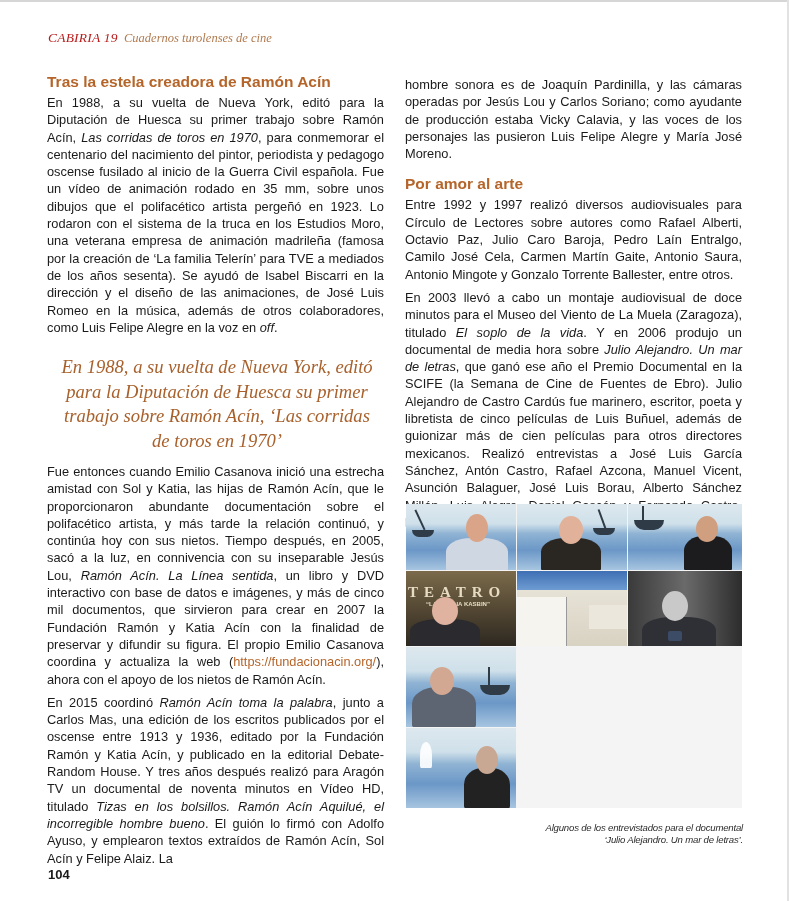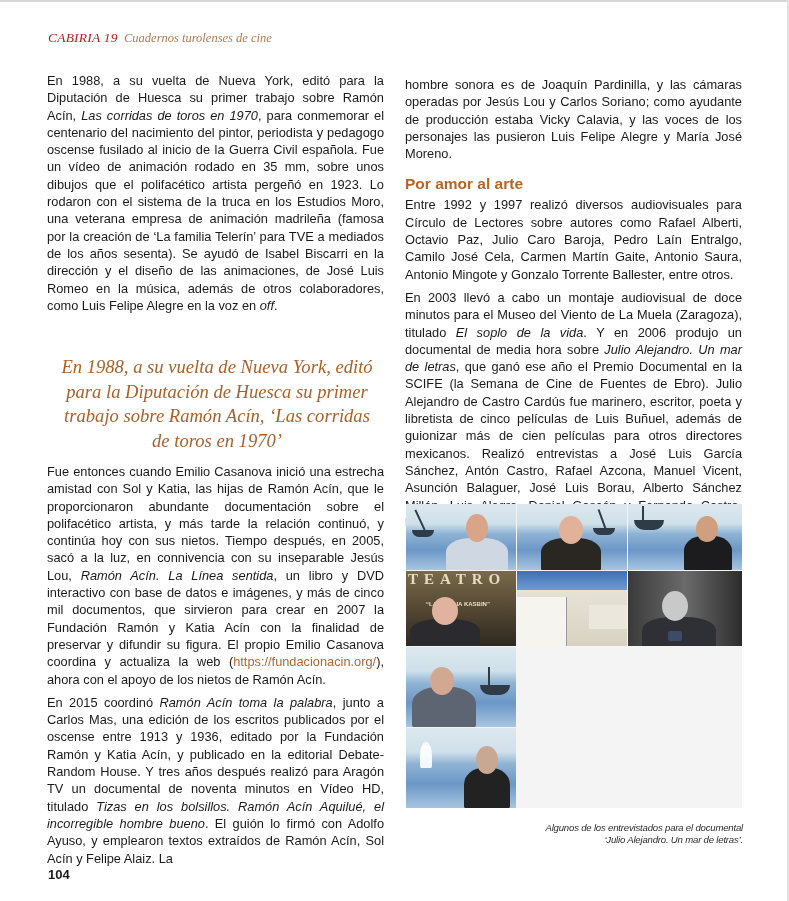--- a/index.html
+++ b/index.html
@@ -42,20 +42,21 @@
 
 <div class="page-border-top"></div>
 <div class="page-border-right"></div>
 
 <div class="running-head">
   <span class="mag">CABIRIA 19</span>
   <span class="sub">Cuadernos turolenses de cine</span>
 </div>
 
 <div class="col col-left">
+  <h2 class="section-title">Tras la estela creadora de Ramón Acín</h2>
   <p><span>En 1988, a su vuelta de Nueva York, editó para la Diputación de Huesca su primer trabajo sobre Ramón Acín, </span><em>Las corridas de toros en 1970</em><span>, para conmemorar el centenario del nacimiento del pintor, periodista y pedagogo oscense fusilado al inicio de la Guerra Civil española. Fue un vídeo de animación rodado en 35 mm, sobre unos dibujos que el polifacético artista pergeñó en 1923. Lo rodaron con el sistema de la truca en los Estudios Moro, una veterana empresa de animación madrileña (famosa por la creación de ‘La familia Telerín’ para TVE a mediados de los años sesenta). Se ayudó de Isabel Biscarri en la dirección y el diseño de las animaciones, de José Luis Romeo en la música, además de otros colaboradores, como Luis Felipe Alegre en la voz en </span><em>off</em><span>.</span></p>
 </div>
 
 <div class="pull-quote">En 1988, a su vuelta de Nueva York, editó para la Diputación de Huesca su primer trabajo sobre Ramón Acín, ‘Las corridas de toros en 1970’</div>
 
 <div class="col col-left" style="top:463px;">
   <p><span>Fue entonces cuando Emilio Casanova inició una estrecha amistad con Sol y Katia, las hijas de Ramón Acín, que le proporcionaron abundante documentación sobre el polifacético artista, y más tarde la relación continuó, y continúa hoy con sus nietos. Tiempo después, en 2005, sacó a la luz, en connivencia con su inseparable Jesús Lou, </span><em>Ramón Acín. La Línea sentida</em><span>, un libro y DVD interactivo con base de datos e imágenes, y más de cinco mil documentos, que sirvieron para crear en 2007 la Fundación Ramón y Katia Acín con la finalidad de preservar y difundir su figura. El propio Emilio Casanova coordina y actualiza la web (</span><span class="link">https://fundacionacin.org/</span><span>), ahora con el apoyo de los nietos de Ramón Acín.</span></p>
   <p class="tight"><span>En 2015 coordinó </span><em>Ramón Acín toma la palabra</em><span>, junto a Carlos Mas, una edición de los escritos publicados por el oscense entre 1913 y 1936, editado por la Fundación Ramón y Katia Acín, y publicado en la editorial Debate-Random House. Y tres años después realizó para Aragón TV un documental de noventa minutos en Vídeo HD, titulado </span><em>Tizas en los bolsillos. Ramón Acín Aquilué, el incorregible hombre bueno</em><span>. El guión lo firmó con Adolfo Ayuso, y emplearon textos extraídos de Ramón Acín, Sol Acín y Felipe Alaiz. La</span></p>
 </div>
 
@@ -81,21 +82,21 @@
     <div class="head" style="left:42px;top:12px;width:24px;height:28px;background:#e1b19a;"></div>
   </div>
   <div class="cell sea" style="left:222px;top:0;width:114px;height:66px;">
     <div class="mast" style="left:14px;top:2px;height:16px;"></div>
     <div class="boat" style="left:6px;top:16px;width:30px;height:10px;"></div>
     <div class="person" style="left:56px;top:32px;width:48px;height:36px;background:#1c1c1e;"></div>
     <div class="head" style="left:68px;top:12px;width:22px;height:26px;background:#cf9f80;"></div>
   </div>
 
   <div class="cell" style="left:0;top:67px;width:110px;height:75px;background:linear-gradient(#7a6a4a,#4d4230 60%,#2d2820);">
-    <div style="position:absolute;left:2px;top:0;font-family:'Liberation Serif',serif;font-size:15px;letter-spacing:6px;color:#e6dcc3;font-weight:bold;">TEATRO</div>
+    <div style="position:absolute;left:2px;top:13px;font-family:'Liberation Serif',serif;font-size:15px;letter-spacing:6px;color:#e6dcc3;font-weight:bold;">TEATRO</div>
     <div style="position:absolute;left:20px;top:30px;font-size:6px;color:#e6dcc3;font-weight:bold;">“LA FAMILIA KASBIN”</div>
     <div class="person" style="left:4px;top:48px;width:70px;height:30px;background:#2b2a2e;"></div>
     <div class="head" style="left:26px;top:26px;width:26px;height:28px;background:#e0b3a0;"></div>
   </div>
   <div class="cell" style="left:111px;top:67px;width:110px;height:75px;background:linear-gradient(#3f6fb4 0%,#6d9bd1 25%,#e6e2d6 26%,#d8d2c2 100%);">
     <div style="position:absolute;left:0;top:26px;width:50px;height:49px;background:#f6f4ee;border-right:1px solid #999;"></div>
     <div style="position:absolute;left:72px;top:34px;width:38px;height:24px;background:#ebe7dc;"></div>
   </div>
   <div class="cell" style="left:222px;top:67px;width:114px;height:75px;background:linear-gradient(90deg,#3a3a3a,#6a6a6a 50%,#2c2c2c);">
     <div class="person" style="left:14px;top:46px;width:74px;height:32px;background:#2f3036;"></div>

